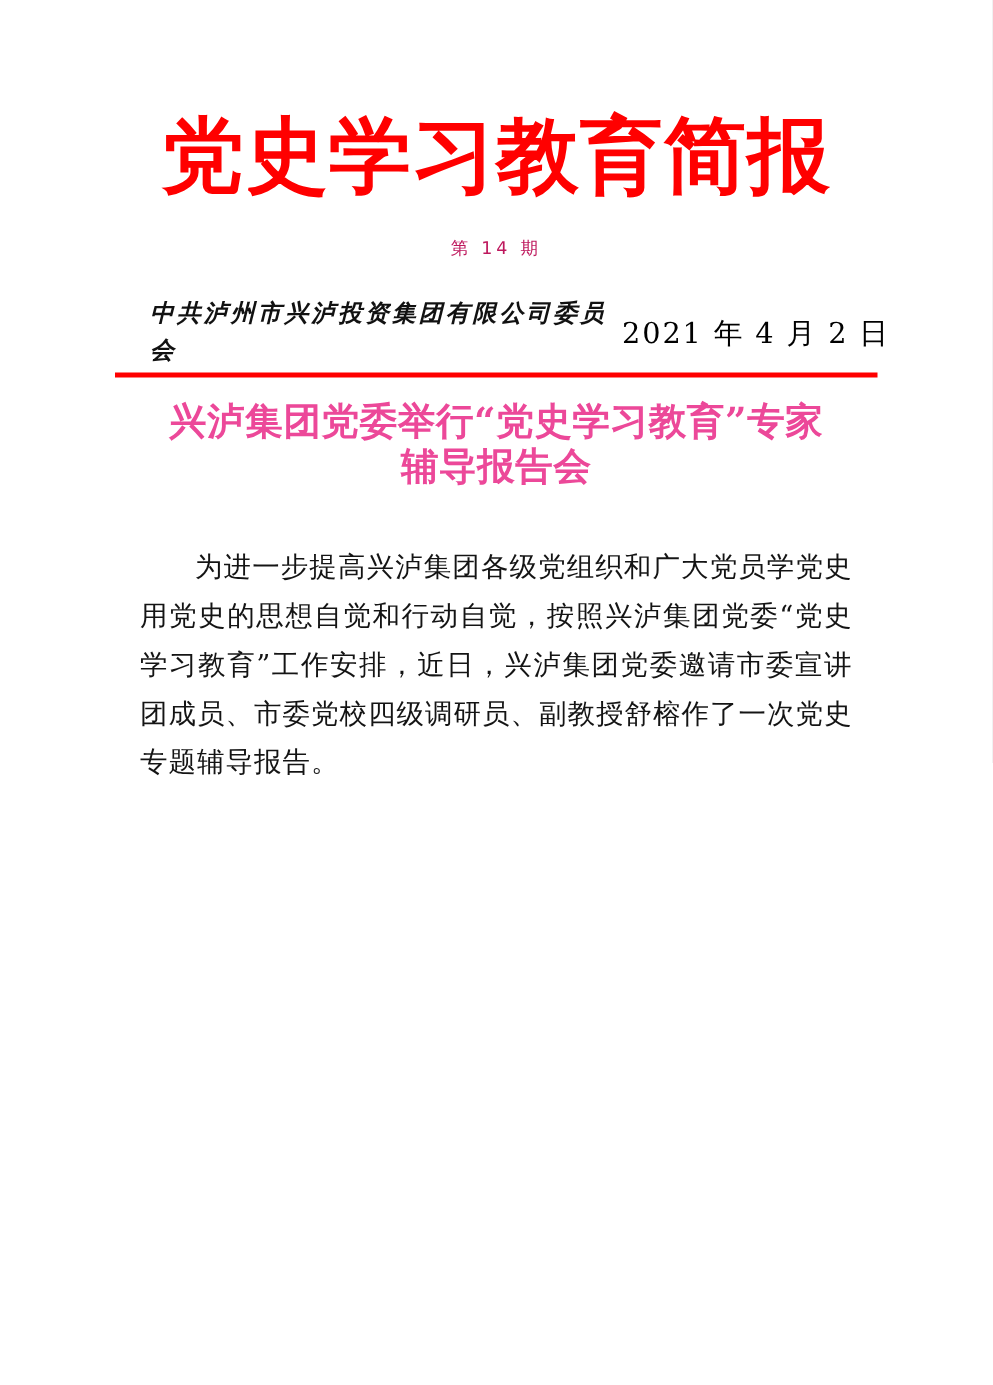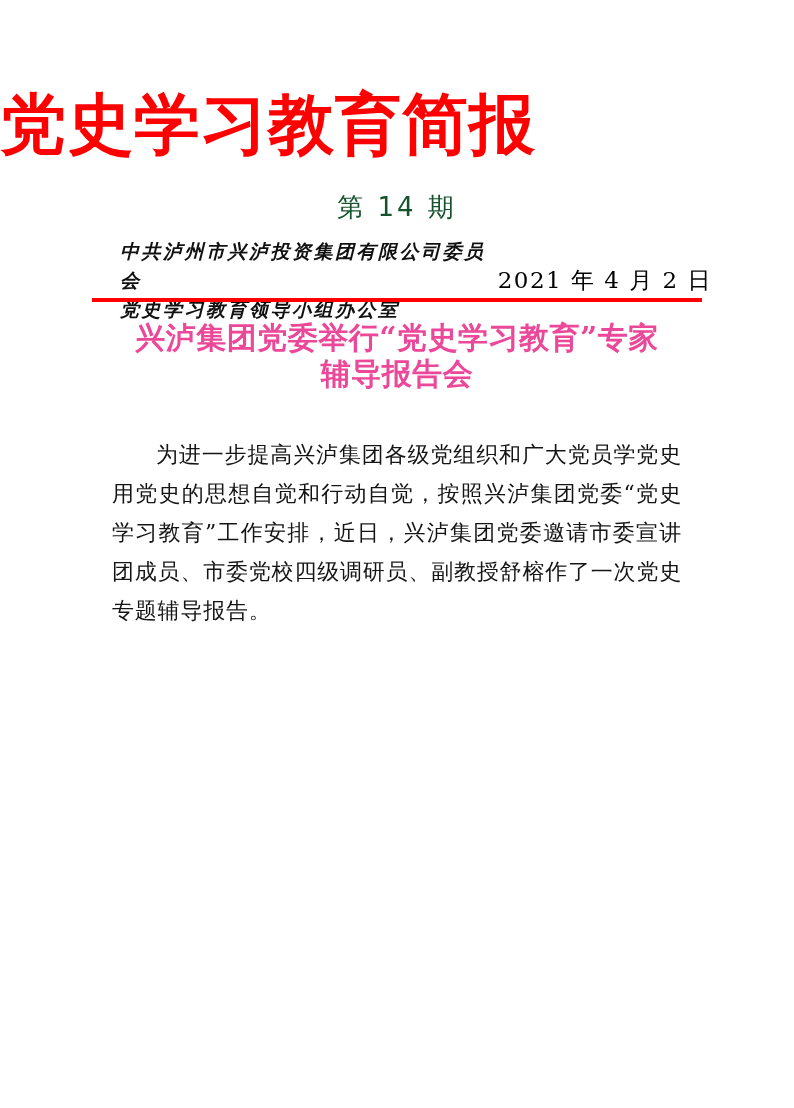--- a/index.html
+++ b/index.html
@@ -12,36 +12,37 @@
     overflow: hidden;
     color: #1a1a1a;
     font-family: "DejaVu Serif", "Liberation Serif", serif;
   }
   
   .masthead-title {
     position: absolute;
     top: 78px;
     left: 0;
     width: 100%;
+    text-align: center;
     color: #ff0000;
     font-size: 66px;
     font-weight: 900;
     letter-spacing: 1px;
     line-height: 92px;
     font-family: "DejaVu Serif", "Liberation Serif", serif;
     white-space: nowrap;
   }
   .issue-number {
     position: absolute;
     top: 190px;
     left: 0;
     width: 100%;
     text-align: center;
-    color: #14532d;
-    font-size: 26px;
+    color: #be185d;
+    font-size: 14px;
     font-weight: 500;
     letter-spacing: 3px;
     font-family: "DejaVu Sans", "Liberation Sans", sans-serif;
   }
   
   .header-row {
     position: absolute;
     top: 237px;
     left: 120px;
     right: 80px;
@@ -109,21 +110,20 @@
 
 <div class="sheet">
 
   <div class="masthead-title">党史学习教育简报</div>
 
   <div class="issue-number">第 14 期</div>
 
   <div class="header-row">
     <div class="org-block">
       <div>中共泸州市兴泸投资集团有限公司委员会</div>
-      <div>党史学习教育领导小组办公室</div>
     </div>
     <div class="date-block">2021 年 4 月 2 日</div>
   </div>
 
   <div class="red-rule"></div>
 
   <div class="headline">
     <div>兴泸集团党委举行“党史学习教育”专家</div>
     <div>辅导报告会</div>
   </div>

